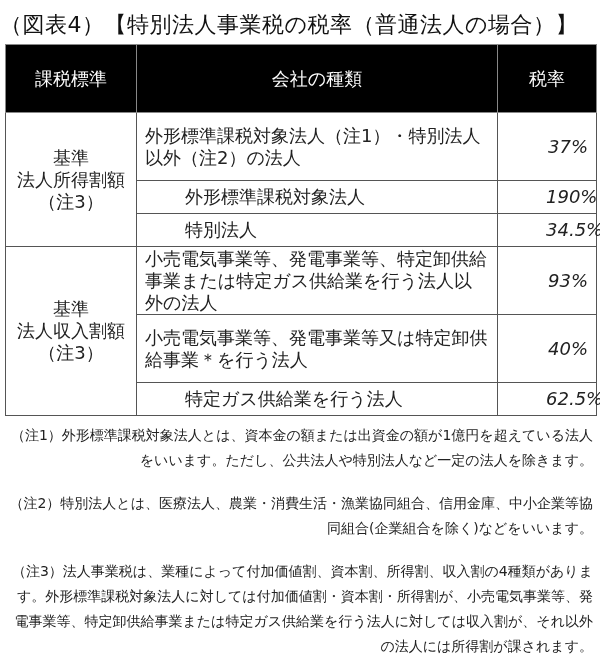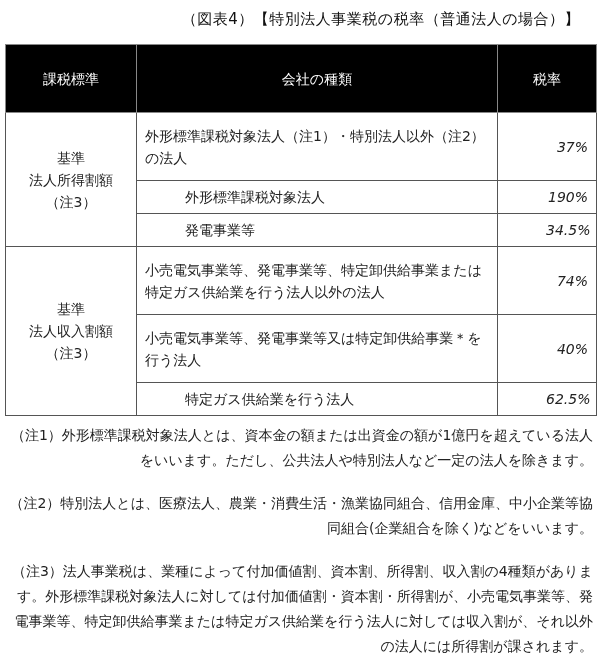--- a/index.html
+++ b/index.html
@@ -13,33 +13,33 @@
       overflow: hidden;
       font-family: "DejaVu Sans", "Liberation Sans", sans-serif;
       color: #222222;
       position: relative;
     }
     .title {
       position: absolute;
       top: 10px;
       left: 0;
       width: 580px;
-      text-align: right;
-      font-size: 15px;
+      text-align: left;
+      font-size: 22px;
       letter-spacing: 0.5px;
       color: #111111;
     }
     table.rates {
       position: absolute;
       top: 44px;
       left: 5px;
       width: 591px;
       border-collapse: collapse;
       table-layout: fixed;
-      font-size: 14px;
+      font-size: 18px;
     }
     table.rates th, table.rates td {
       border: 1px solid #555555;
       padding: 0 8px;
       line-height: 22px;
     }
     table.rates thead th {
       background: #000000;
       color: #ffffff;
       font-weight: normal;
@@ -106,31 +106,31 @@
         <div>（注3）</div>
       </td>
       <td class="desc">外形標準課税対象法人（注1）・特別法人以外（注2）の法人</td>
       <td class="rate">37%</td>
     </tr>
     <tr class="short">
       <td class="desc">外形標準課税対象法人</td>
       <td class="rate">190%</td>
     </tr>
     <tr class="short">
-      <td class="desc">発電事業等</td>
+      <td class="desc">特別法人</td>
       <td class="rate">34.5%</td>
     </tr>
     <tr class="tall">
       <td class="basis" rowspan="3">
         <div>基準</div>
         <div>法人収入割額</div>
         <div>（注3）</div>
       </td>
       <td class="desc">小売電気事業等、発電事業等、特定卸供給事業または特定ガス供給業を行う法人以外の法人</td>
-      <td class="rate">74%</td>
+      <td class="rate">93%</td>
     </tr>
     <tr class="tall">
       <td class="desc">小売電気事業等、発電事業等又は特定卸供給事業＊を行う法人</td>
       <td class="rate">40%</td>
     </tr>
     <tr class="short">
       <td class="desc">特定ガス供給業を行う法人</td>
       <td class="rate">62.5%</td>
     </tr>
   </tbody>

